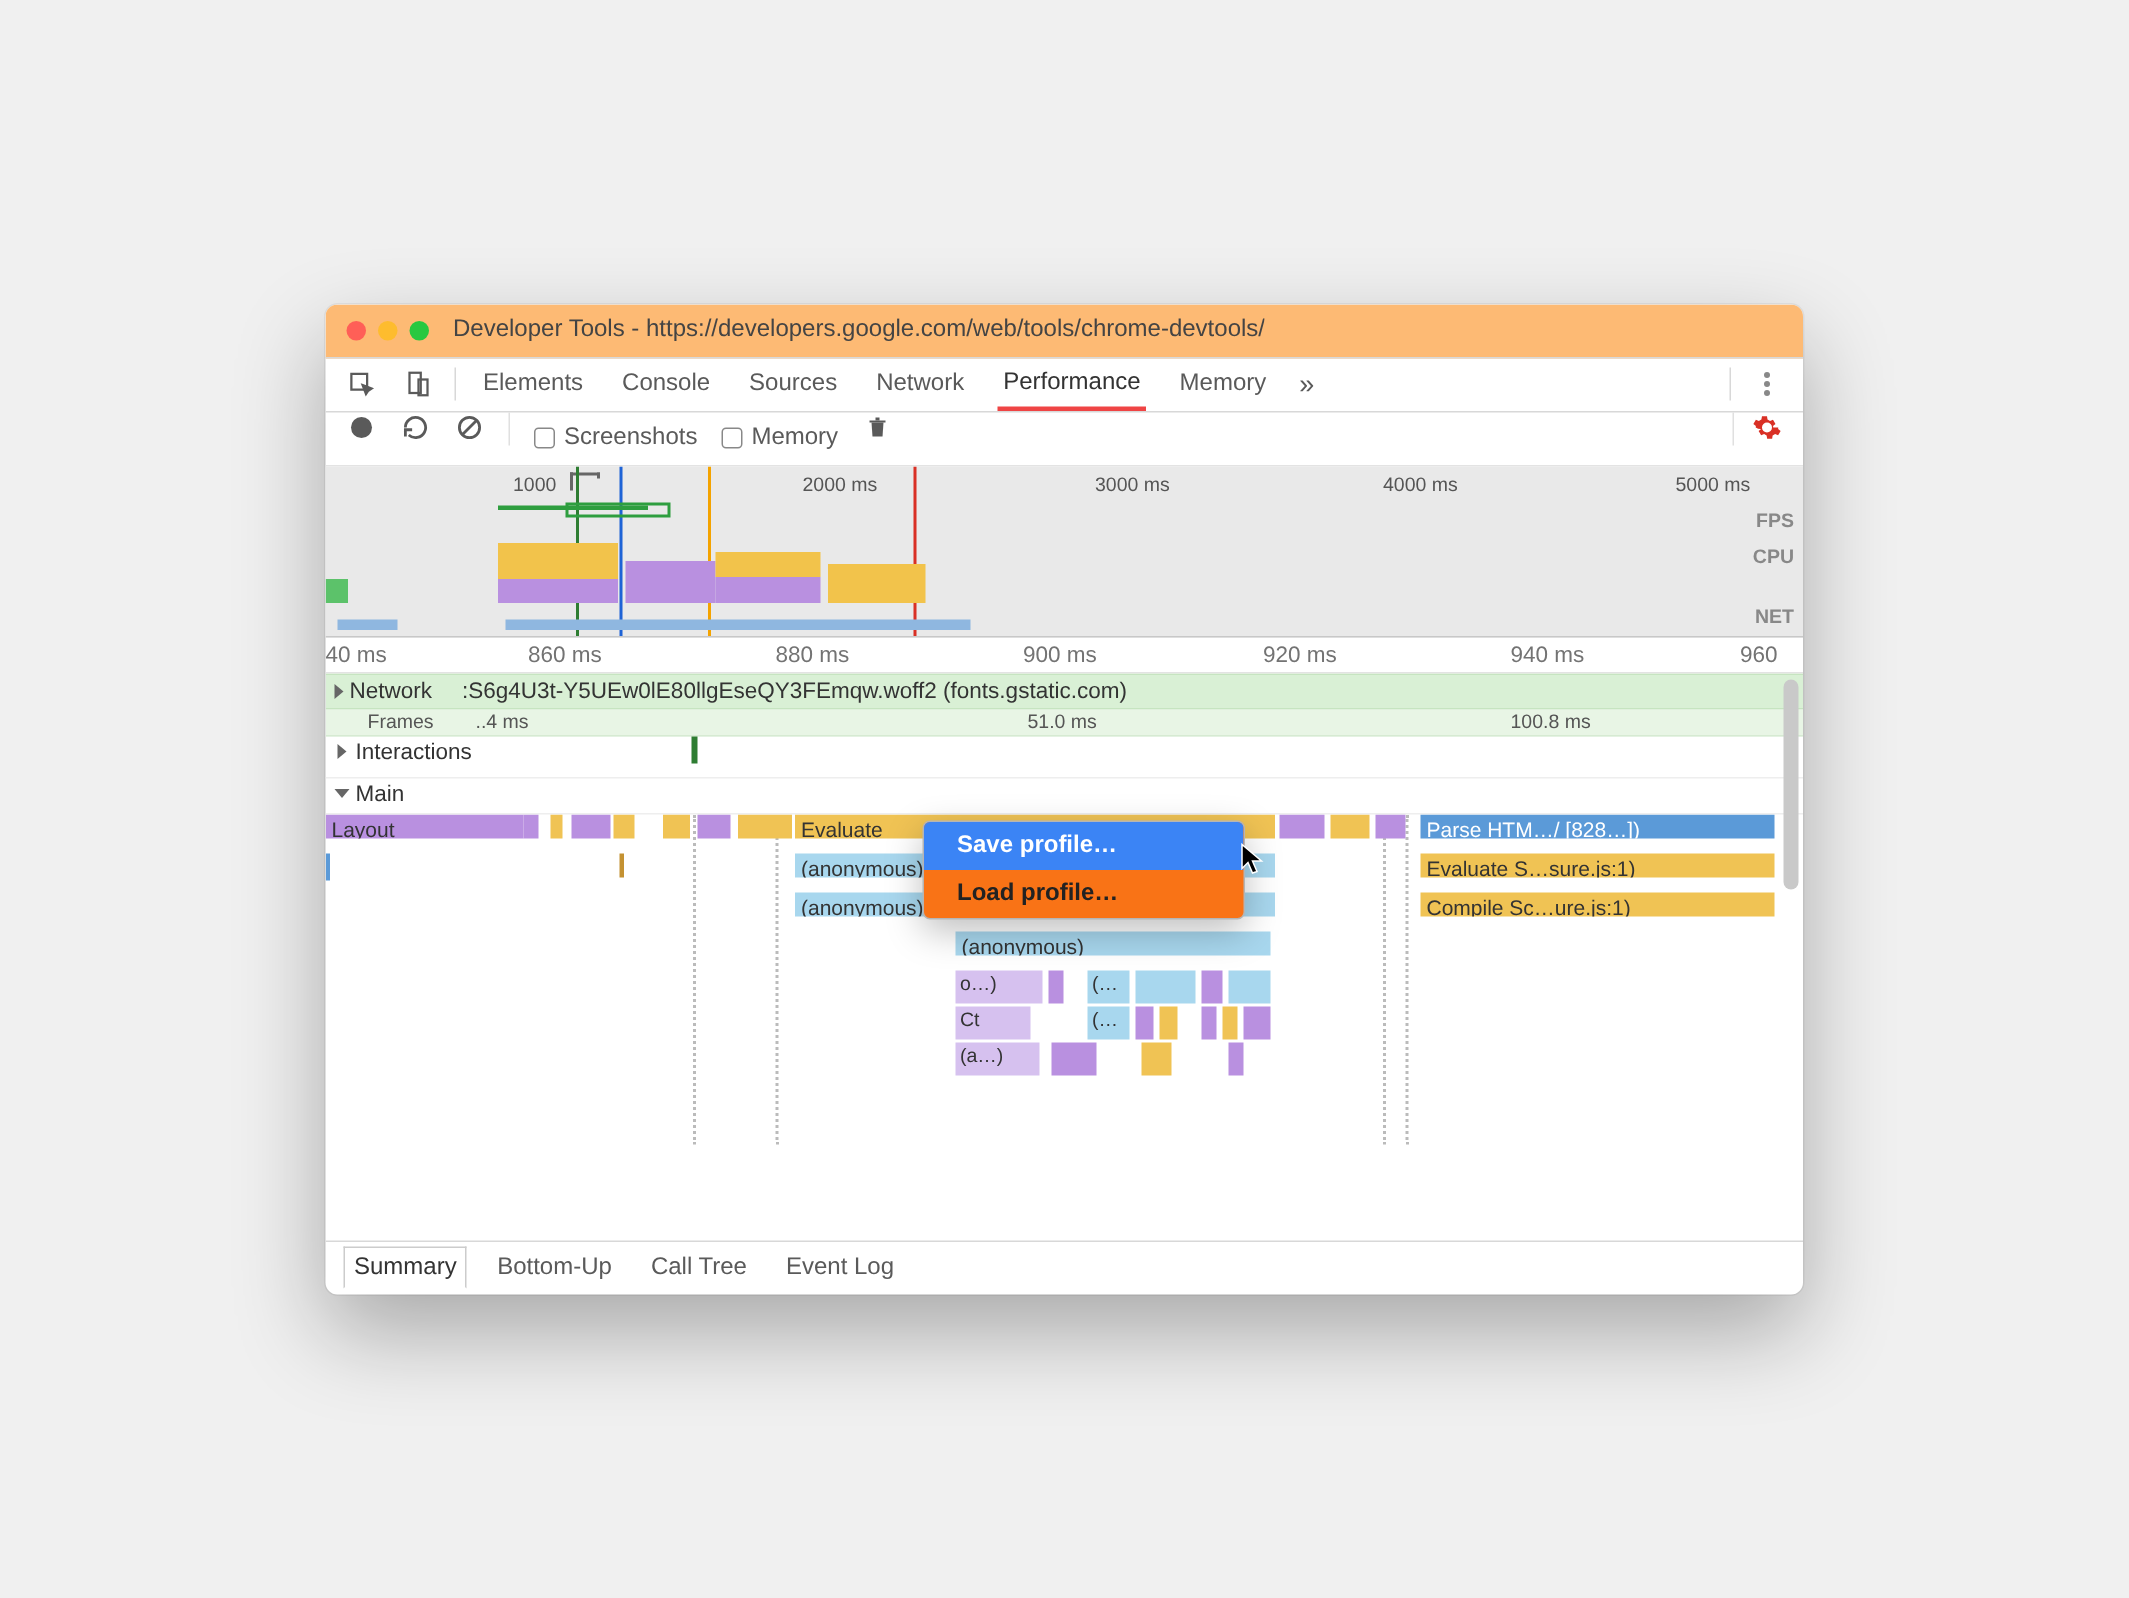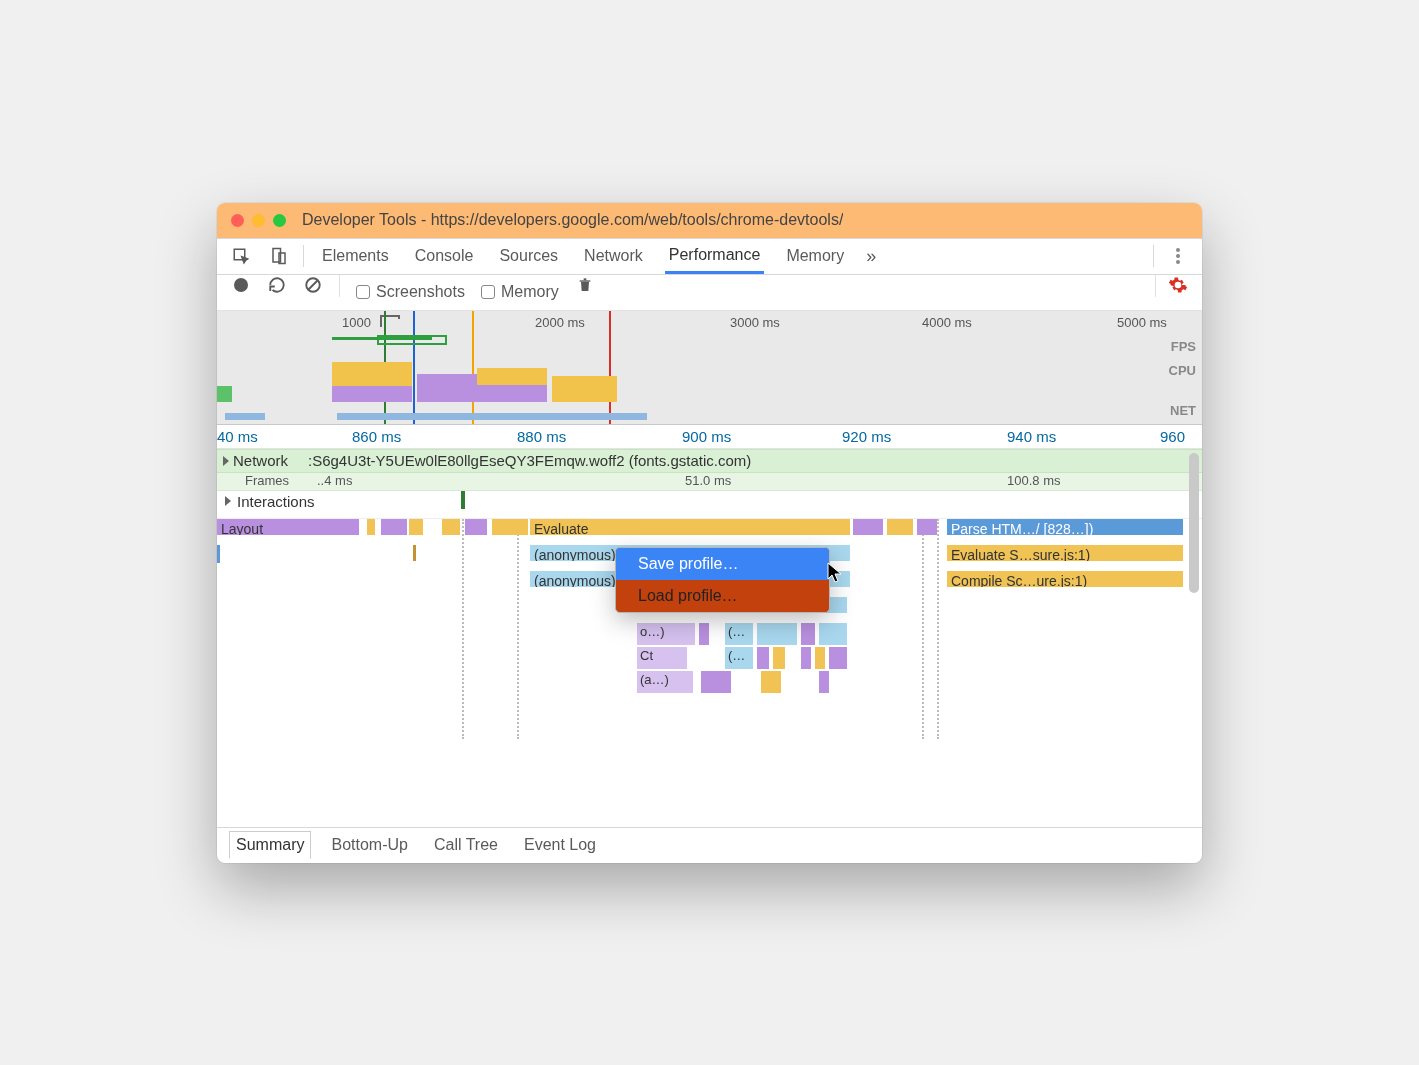--- a/index.html
+++ b/index.html
@@ -46,21 +46,21 @@
     align-items: center;
     border-bottom: 1px solid #d8d8d8;
     padding: 0 14px;
     gap: 18px;
     font-size: 16px;
     color: #5a5a5a;
   }
   .tabstrip .icon { width: 20px; height: 20px; display:flex; align-items:center; justify-content:center; color:#5a5a5a; }
   .tabstrip .sep { width:1px; height:22px; background:#d8d8d8; margin:0 -4px; }
   .tab { padding: 0 4px; cursor:pointer; height:36px; display:flex; align-items:center; }
-  .tab.active { color:#333; border-bottom: 3px solid #3b82f6; }
+  .tab.active { color:#333; border-bottom: 3px solid #ef4444; }
   .chevrons { color:#5a5a5a; font-size:18px; }
 
   
   .perf-toolbar {
     height: 36px;
     display: flex;
     gap: 16px;
     padding: 0 14px;
     border-bottom: 1px solid #e3e3e3;
     font-size: 16px;
@@ -88,21 +88,21 @@
   .ov-shape { position:absolute; bottom:22px; }
   .ov-net { position:absolute; bottom:4px; height:7px; background:#8fb7e0; }
 
   
   .ruler {
     height: 24px;
     border-bottom: 1px solid #e3e3e3;
     display:flex;
     align-items:center;
     font-size:15px;
-    color:#0369a1;
+    color:#737373;
     position:relative;
     padding-left:0px;
   }
   .ruler span { position:absolute; }
 
   
   .tracks {
     flex: 1;
     position: relative;
     overflow: hidden;
@@ -142,26 +142,27 @@
 
   
   .vdots { position:absolute; top:0; bottom:0; width:0; border-left:2px dotted #bbb; }
 
   
   .ctxmenu {
     position:absolute;
     left:398px;
     top:344px;
     width:215px;
-    background:#c2410c;
+    background:#f97316;
     border:1px solid #b5b5b5;
     border-radius:5px;
     box-shadow: 0 8px 24px rgba(0,0,0,.25);
     overflow:hidden;
     z-index:100;
+    font-weight:bold;
   }
   .ctxitem { height:32px; display:flex; align-items:center; padding:0 22px; font-size:16px; color:#222; }
   .ctxitem.active { background:#3b84f5; color:#fff; }
 
   
   .bottom-tabs {
     height:36px;
     border-top:1px solid #d8d8d8;
     display:flex;
     align-items:center;
@@ -335,20 +336,26 @@
     </div>
 
     <div class="track-row" style="height:28px">
       <div class="track-header">
         <div class="tri"></div>
         <span>Interactions</span>
       </div>
       <div style="position:absolute; left:244px; top:0; width:4px; height:18px; background:#2e7d32;"></div>
     </div>
 
+    <div class="track-row" style="height:24px">
+      <div class="track-header">
+        <div class="tri down"></div>
+        <span>Main</span>
+      </div>
+    </div>
 
     <div class="flame-area">
 
       <div class="vdots" style="left:245px;"></div>
       <div class="vdots" style="left:300px;"></div>
       <div class="vdots" style="left:705px;"></div>
       <div class="vdots" style="left:720px;"></div>
 
       <div class="flame purple" style="left:0; top:0; width:132px;">Layout</div>
       <div class="flame purple" style="left:132px; top:0; width:10px;"></div>

